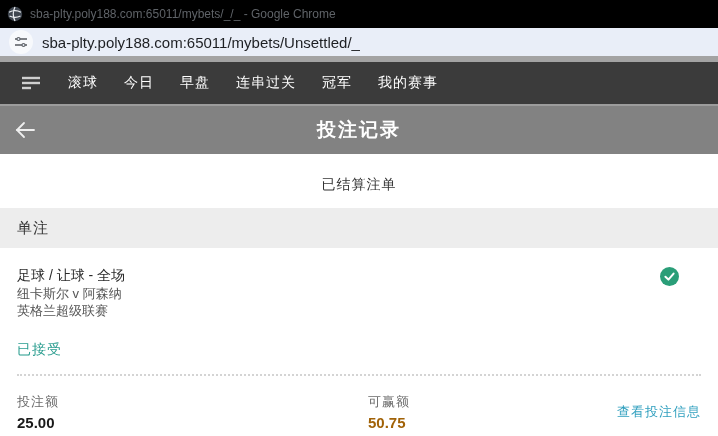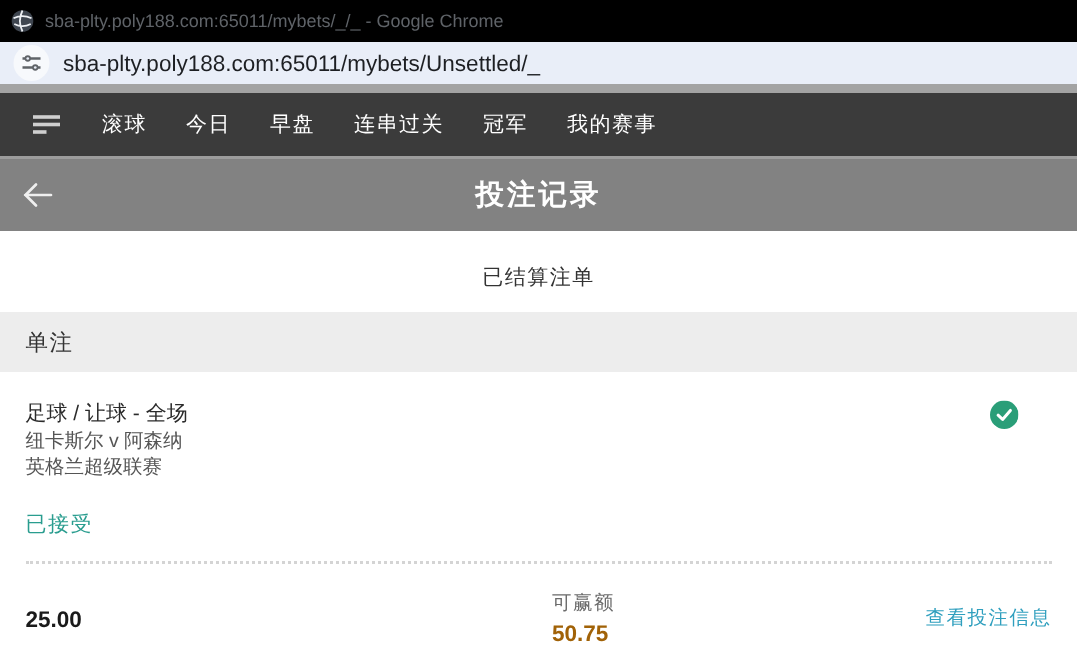--- a/index.html
+++ b/index.html
@@ -176,20 +176,21 @@
       </span>
     </div>
   </div>
 
   <div class="bet-status">已接受</div>
 
   <hr class="dotted-sep">
 
   <div class="bet-footer">
     <div>
+      <div class="amount-label">投注额</div>
       <div class="amount-value">25.00</div>
     </div>
     <div>
       <div class="amount-label">可赢额</div>
       <div class="amount-value win">50.75</div>
     </div>
     <button class="details-link">查看投注信息</button>
   </div>
 </section>
 

